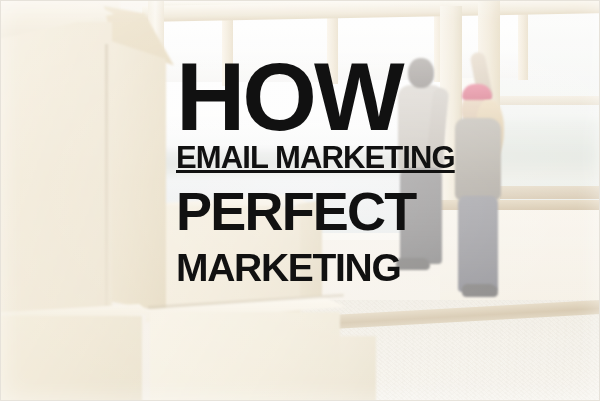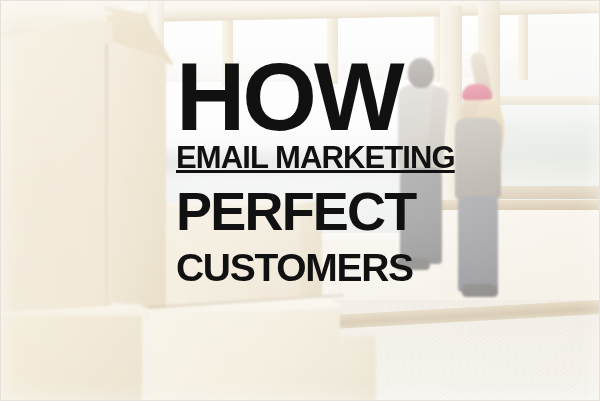--- a/index.html
+++ b/index.html
@@ -334,18 +334,18 @@
     </div>
 
     <div class="wash"></div>
     <div class="wash2"></div>
   </div>
 
   <div class="textblock">
     <span class="tline l-how">HOW</span>
     <span class="tline l-email">EMAIL MARKETING</span>
     <span class="tline l-perfect">PERFECT</span>
-    <span class="tline l-customers">CUSTOMERS</span>
+    <span class="tline l-customers">MARKETING</span>
   </div>
 
   <div class="vignette"></div>
   <div class="frame"></div>
 </div>
 
 </body></html>

